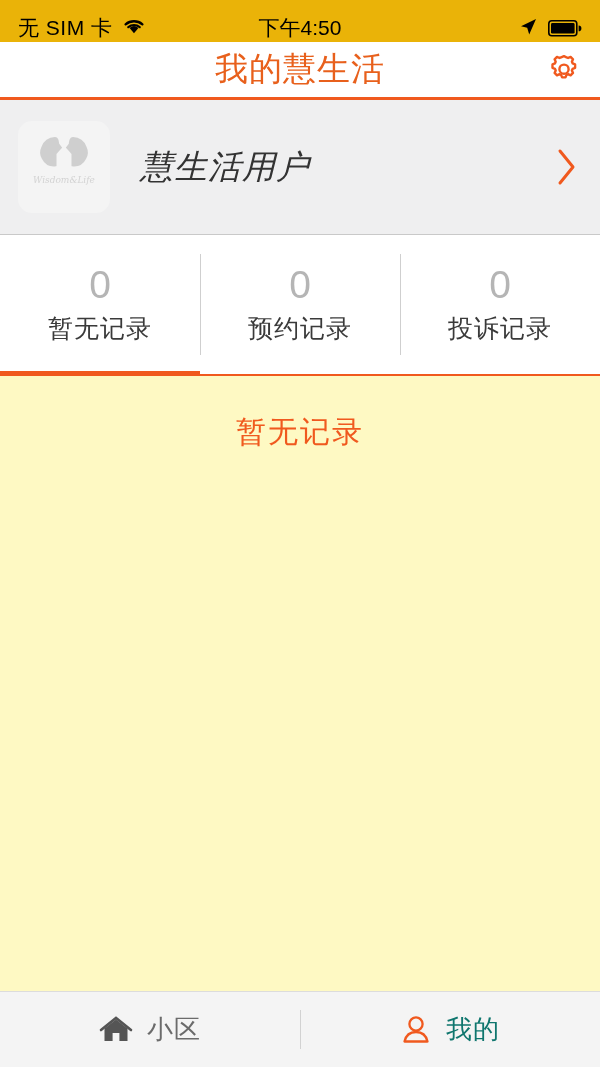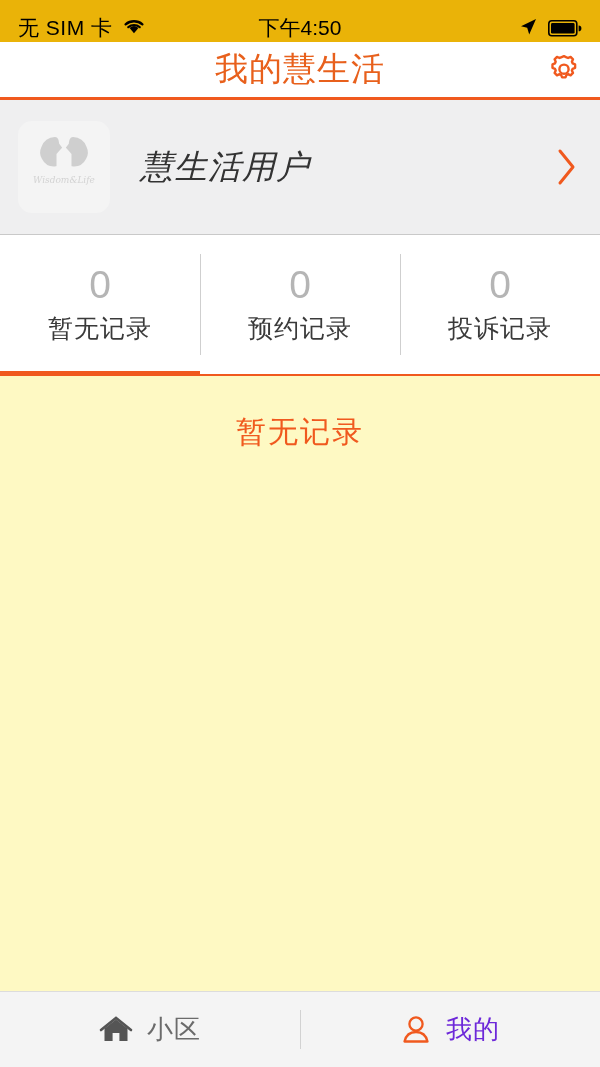--- a/index.html
+++ b/index.html
@@ -223,21 +223,21 @@
     top: 18px;
     bottom: 18px;
     width: 1px;
     background: #d2d2d2;
   }
   .nav-label {
     font-size: 26px;
     letter-spacing: 1px;
   }
   .nav-item.inactive .nav-label { color: #6b6b6b; }
-  .nav-item.active   .nav-label { color: #6d28d9; }
+  .nav-item.active   .nav-label { color: #0f766e; }
   .nav-icon { display: flex; align-items: center; justify-content: center; }
 </style>
 </head>
 <body>
 
 <div class="phone">
 
   <div class="status-bar">
     <div class="status-left">
       <span class="carrier-text">无 SIM 卡</span>

